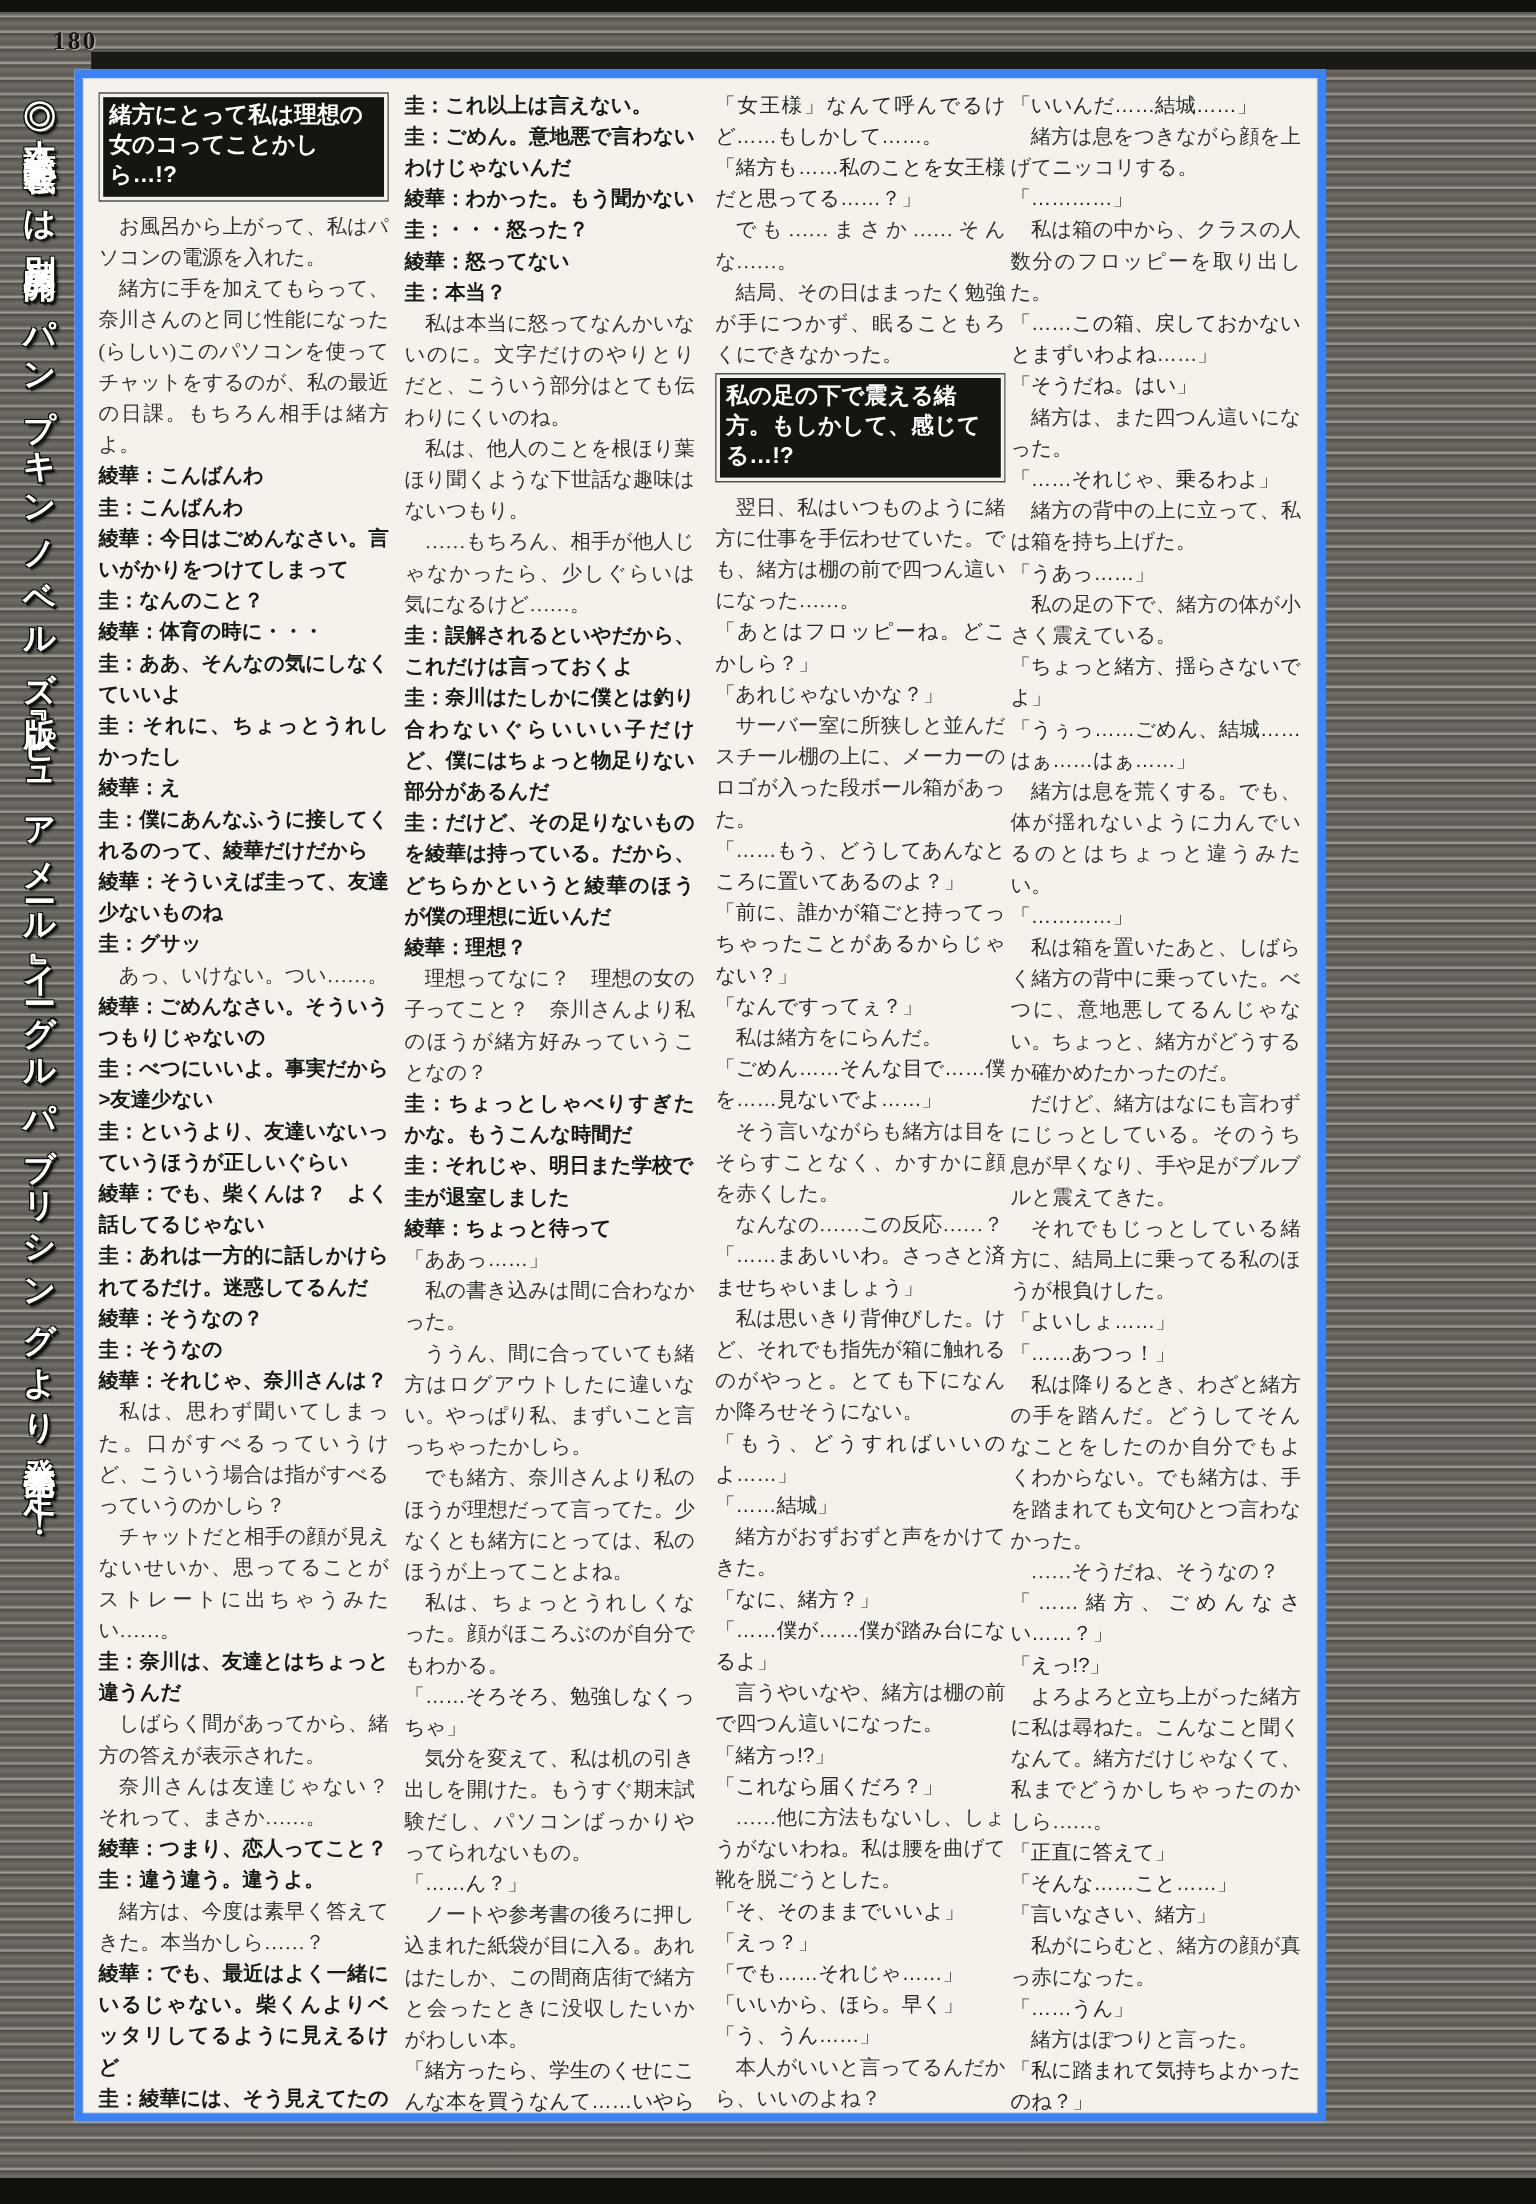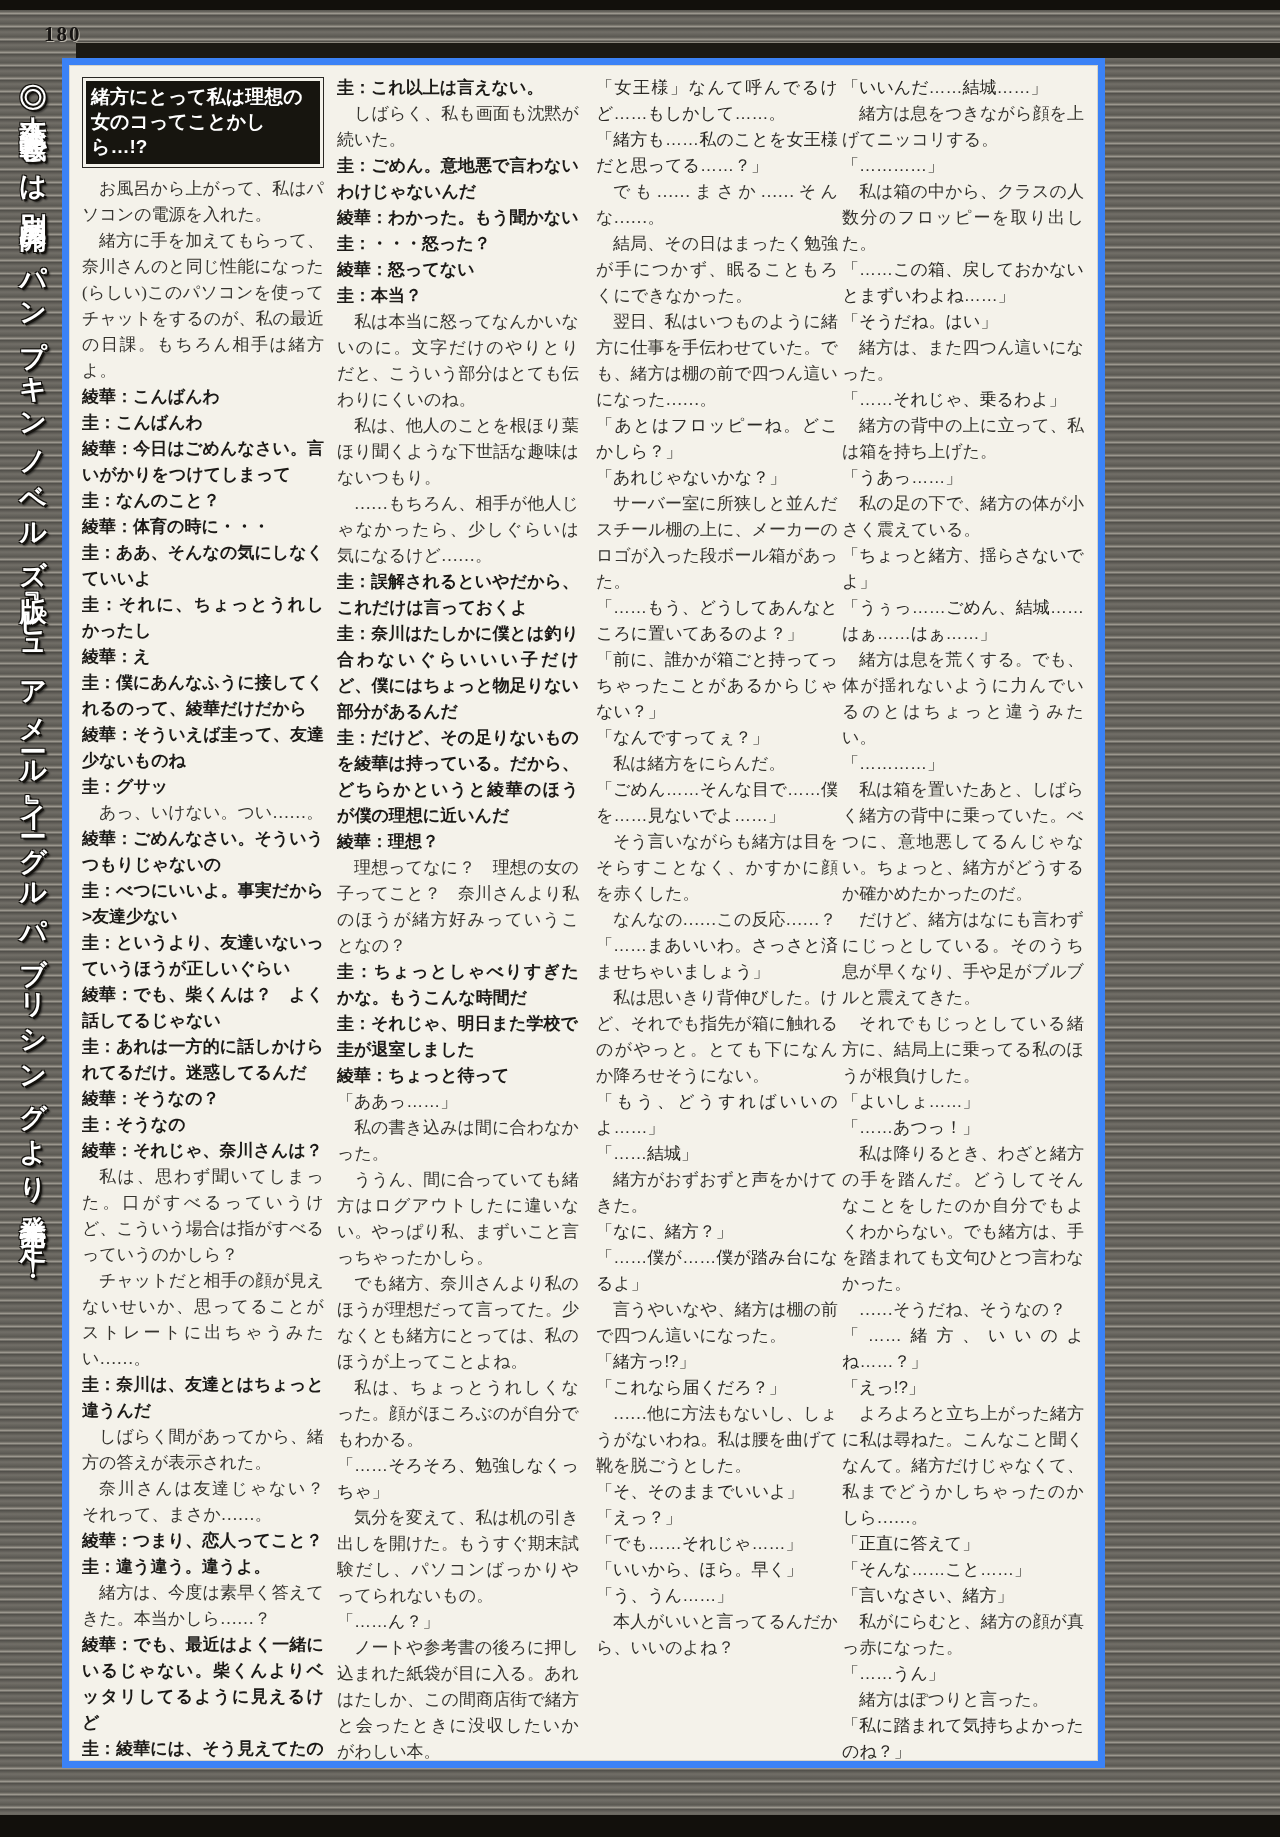--- a/index.html
+++ b/index.html
@@ -92,21 +92,20 @@
       <p class="narr">しばらく間があってから、緒方の答えが表示された。</p>
       <p class="narr">奈川さんは友達じゃない？　それって、まさか……。</p>
       <p class="chat">綾華：つまり、恋人ってこと？</p>
       <p class="chat">圭：違う違う。違うよ。</p>
       <p class="narr">緒方は、今度は素早く答えてきた。本当かしら……？</p>
       <p class="chat">綾華：でも、最近はよく一緒にいるじゃない。柴くんよりベッタリしてるように見えるけど</p>
       <p class="chat">圭：綾華には、そう見えてたのか</p>
     </div>
   <div class="col col1">
       <p class="chat">圭：これ以上は言えない。</p>
-      <p class="narr">しばらく、私も画面も沈黙が続いた。</p>
       <p class="chat">圭：ごめん。意地悪で言わないわけじゃないんだ</p>
       <p class="chat">綾華：わかった。もう聞かない</p>
       <p class="chat">圭：・・・怒った？</p>
       <p class="chat">綾華：怒ってない</p>
       <p class="chat">圭：本当？</p>
       <p class="narr">私は本当に怒ってなんかいないのに。文字だけのやりとりだと、こういう部分はとても伝わりにくいのね。</p>
       <p class="narr">私は、他人のことを根ほり葉ほり聞くような下世話な趣味はないつもり。</p>
       <p class="narr">……もちろん、相手が他人じゃなかったら、少しぐらいは気になるけど……。</p>
       <p class="chat">圭：誤解されるといやだから、これだけは言っておくよ</p>
       <p class="chat">圭：奈川はたしかに僕とは釣り合わないぐらいいい子だけど、僕にはちょっと物足りない部分があるんだ</p>
@@ -126,20 +125,23 @@
       <p class="narr">気分を変えて、私は机の引き出しを開けた。もうすぐ期末試験だし、パソコンばっかりやってられないもの。</p>
       <p class="quote">「……ん？」</p>
       <p class="narr">ノートや参考書の後ろに押し込まれた紙袋が目に入る。あれはたしか、この間商店街で緒方と会ったときに没収したいかがわしい本。</p>
       <p class="quote">「緒方ったら、学生のくせにこんな本を買うなんて……いやらしい……」</p>
     </div>
   <div class="col col2">
       <p class="quote">「女王様」なんて呼んでるけど……もしかして……。</p>
       <p class="quote">「緒方も……私のことを女王様だと思ってる……？」</p>
       <p class="narr">でも……まさか……そんな……。</p>
       <p class="narr">結局、その日はまったく勉強が手につかず、眠ることもろくにできなかった。</p>
+      <div class="title-box">
+        <div class="title-box-inner">私の足の下で震える緒方。もしかして、感じてる…!?</div>
+      </div>
       <p class="narr">翌日、私はいつものように緒方に仕事を手伝わせていた。でも、緒方は棚の前で四つん這いになった……。</p>
       <p class="quote">「あとはフロッピーね。どこかしら？」</p>
       <p class="quote">「あれじゃないかな？」</p>
       <p class="narr">サーバー室に所狭しと並んだスチール棚の上に、メーカーのロゴが入った段ボール箱があった。</p>
       <p class="quote">「……もう、どうしてあんなところに置いてあるのよ？」</p>
       <p class="quote">「前に、誰かが箱ごと持ってっちゃったことがあるからじゃない？」</p>
       <p class="quote">「なんですってぇ？」</p>
       <p class="narr">私は緒方をにらんだ。</p>
       <p class="quote">「ごめん……そんな目で……僕を……見ないでよ……」</p>
       <p class="narr">そう言いながらも緒方は目をそらすことなく、かすかに顔を赤くした。</p>
@@ -178,21 +180,21 @@
       <p class="quote">「うぅっ……ごめん、結城……はぁ……はぁ……」</p>
       <p class="narr">緒方は息を荒くする。でも、体が揺れないように力んでいるのとはちょっと違うみたい。</p>
       <p class="quote">「…………」</p>
       <p class="narr">私は箱を置いたあと、しばらく緒方の背中に乗っていた。べつに、意地悪してるんじゃない。ちょっと、緒方がどうするか確かめたかったのだ。</p>
       <p class="narr">だけど、緒方はなにも言わずにじっとしている。そのうち息が早くなり、手や足がブルブルと震えてきた。</p>
       <p class="narr">それでもじっとしている緒方に、結局上に乗ってる私のほうが根負けした。</p>
       <p class="quote">「よいしょ……」</p>
       <p class="quote">「……あつっ！」</p>
       <p class="narr">私は降りるとき、わざと緒方の手を踏んだ。どうしてそんなことをしたのか自分でもよくわからない。でも緒方は、手を踏まれても文句ひとつ言わなかった。</p>
       <p class="narr">……そうだね、そうなの？</p>
-      <p class="quote">「……緒方、いいのよね……？」</p>
+      <p class="quote">「……緒方、ごめんなさい……？」</p>
       <p class="quote">「えっ!?」</p>
       <p class="narr">よろよろと立ち上がった緒方に私は尋ねた。こんなこと聞くなんて。緒方だけじゃなくて、私までどうかしちゃったのかしら……。</p>
       <p class="quote">「正直に答えて」</p>
       <p class="quote">「そんな……こと……」</p>
       <p class="quote">「言いなさい、緒方」</p>
       <p class="narr">私がにらむと、緒方の顔が真っ赤になった。</p>
       <p class="quote">「……うん」</p>
       <p class="narr">緒方はぽつりと言った。</p>
       <p class="quote">「私に踏まれて気持ちよかったのね？」</p>
       <p class="quote">「……はい」</p>

